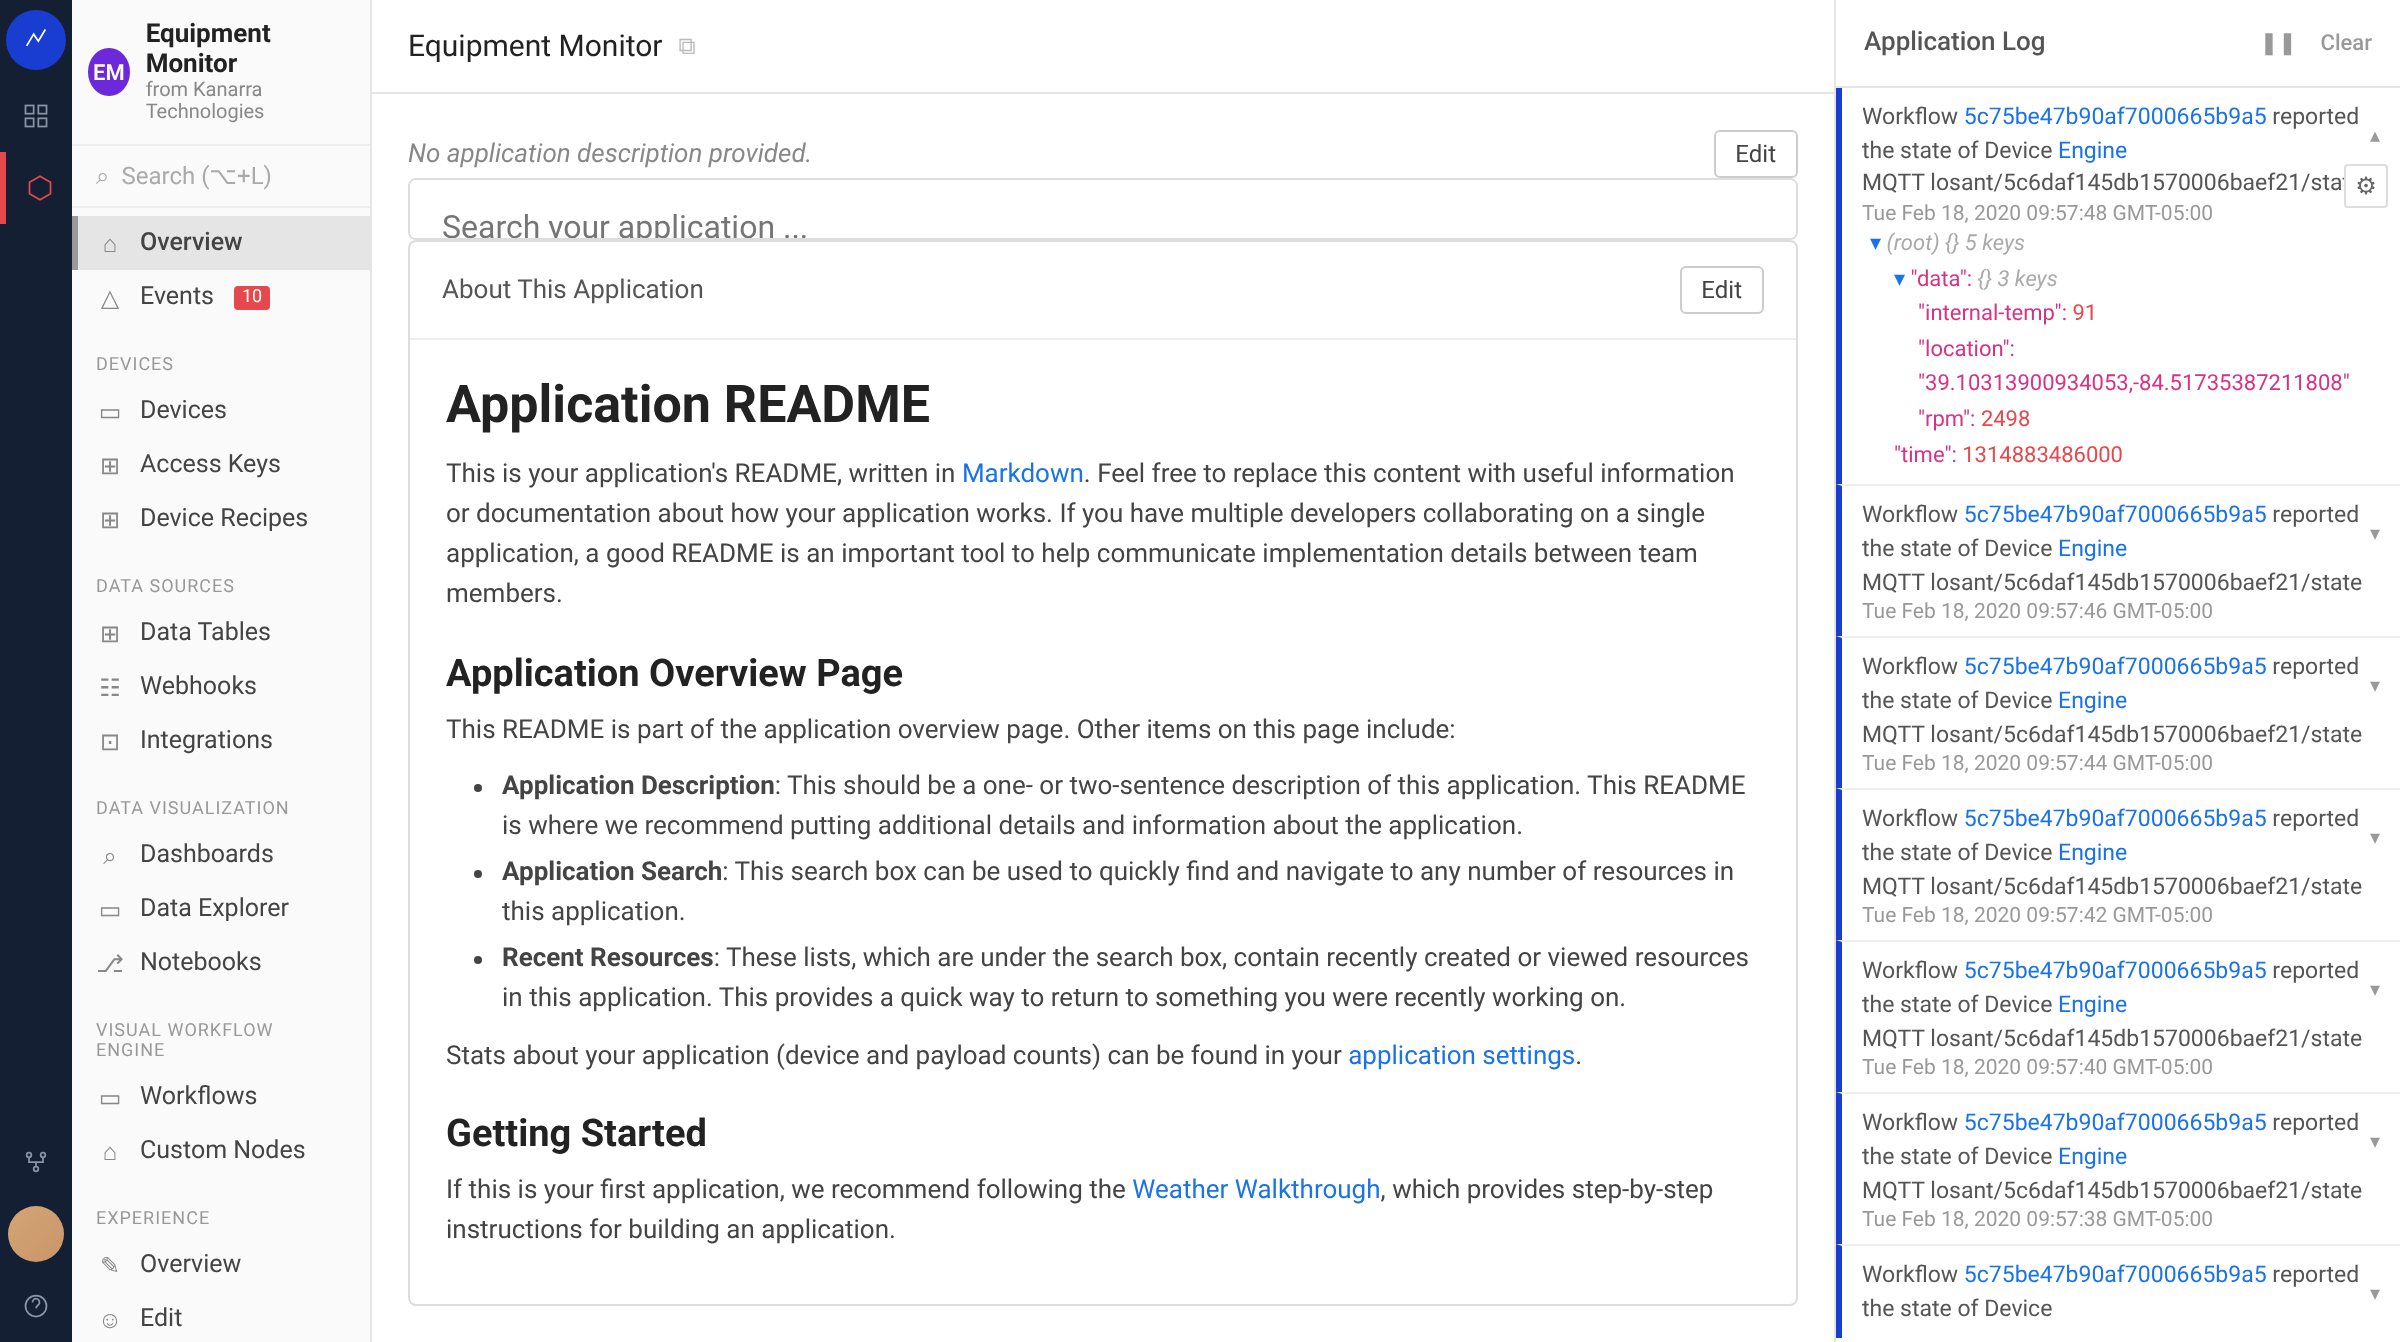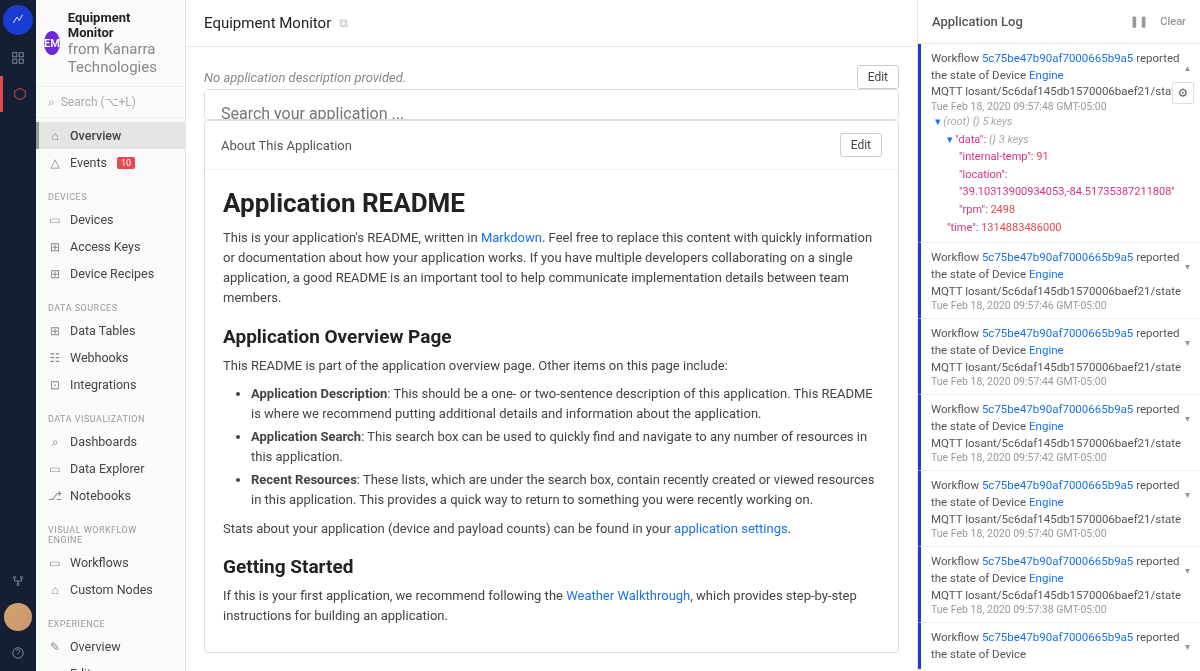--- a/index.html
+++ b/index.html
@@ -8,21 +8,21 @@
 .iconbar{width:36px;background:#151f33;display:flex;flex-direction:column;align-items:center;padding-top:0}
 .iconbar-item{width:36px;height:36px;display:flex;align-items:center;justify-content:center;color:#8a94a6;cursor:pointer;font-size:16px}
 .iconbar-item.blue{background:#1a3dd1;border-radius:50%;width:30px;height:30px;margin:5px 0}
 .iconbar-item.red-border{border-left:3px solid #e5484d}
 .iconbar-spacer{flex:1}
 .avatar{width:28px;height:28px;border-radius:50%;background:linear-gradient(135deg,#d4a574,#c9956a);margin:4px 0}
 .sidebar{width:150px;background:#fafafa;border-right:1px solid #e5e5e5;display:flex;flex-direction:column;font-size:12.5px;overflow-y:auto}
 .sidebar-header{display:flex;align-items:center;padding:10px 8px;gap:8px}
 .app-badge{width:24px;height:24px;border-radius:50%;background:#6d28d9;color:#fff;display:flex;align-items:center;justify-content:center;font-size:11px;font-weight:600}
 .app-title{font-weight:700;font-size:13px;color:#222}
-.app-sub{font-size:15px;color:#888}
+.app-sub{font-size:10px;color:#888}
 .search-row{padding:8px 12px;color:#aaa;font-size:12px;display:flex;align-items:center;gap:6px;border-top:1px solid #eee;border-bottom:1px solid #eee}
 .sidebar-section{padding:4px 0}
 .sidebar-section-title{font-size:9px;color:#999;letter-spacing:0.5px;padding:8px 12px 4px;text-transform:uppercase}
 .sidebar-item{display:flex;align-items:center;gap:8px;padding:6px 12px;color:#444;cursor:pointer}
 .sidebar-item.active{background:#e5e5e5;font-weight:500;border-left:3px solid #999;padding-left:9px}
 .sidebar-icon{width:14px;height:14px;color:#888;display:flex;align-items:center;justify-content:center;font-size:12px}
 .badge{background:#e5484d;color:#fff;font-size:9px;padding:1px 4px;border-radius:2px;margin-left:2px}
 .main{flex:1;display:flex;flex-direction:column;overflow:hidden}
 .main-header{padding:14px 18px;border-bottom:1px solid #e5e5e5;display:flex;align-items:center;gap:8px}
 .main-title{font-size:15px;color:#222}
@@ -217,21 +217,21 @@
         
       </div>
 
       <div class="readme-panel">
         <div class="readme-header">
           <span>About This Application</span>
           <button class="btn">Edit</button>
         </div>
         <div class="readme-body">
           <h1>Application README</h1>
-          <p><span>This is your application's README, written in </span><a>Markdown</a><span>. Feel free to replace this content with quickly information or documentation about how your application works. If you have multiple developers collaborating on a single application, a good README is an important tool to help communicate implementation details between team members.</span></p>
+          <p><span>This is your application's README, written in </span><a>Markdown</a><span>. Feel free to replace this content with useful information or documentation about how your application works. If you have multiple developers collaborating on a single application, a good README is an important tool to help communicate implementation details between team members.</span></p>
           <h2>Application Overview Page</h2>
           <p>This README is part of the application overview page. Other items on this page include:</p>
           <ul>
             <li><strong>Application Description</strong><span>: This should be a one- or two-sentence description of this application. This README is where we recommend putting additional details and information about the application.</span></li>
             <li><strong>Application Search</strong><span>: This search box can be used to quickly find and navigate to any number of resources in this application.</span></li>
             <li><strong>Recent Resources</strong><span>: These lists, which are under the search box, contain recently created or viewed resources in this application. This provides a quick way to return to something you were recently working on.</span></li>
           </ul>
           <p><span>Stats about your application (device and payload counts) can be found in your </span><a>application settings</a><span>.</span></p>
           <h2>Getting Started</h2>
           <p><span>If this is your first application, we recommend following the </span><a>Weather Walkthrough</a><span>, which provides step-by-step instructions for building an application.</span></p>

